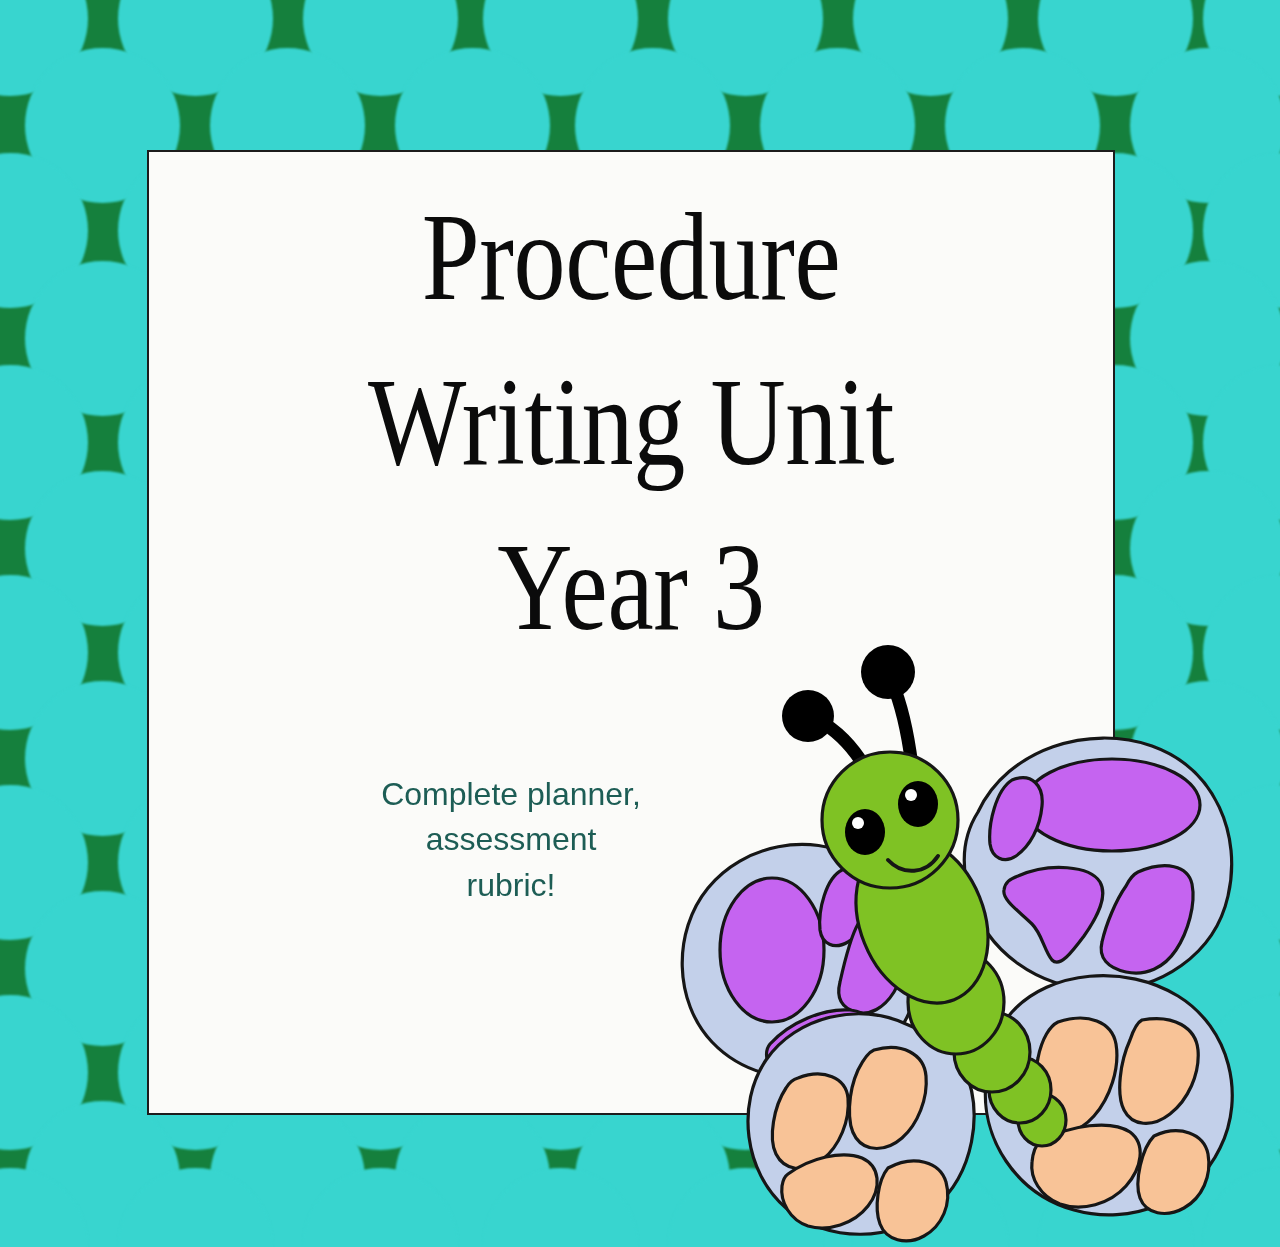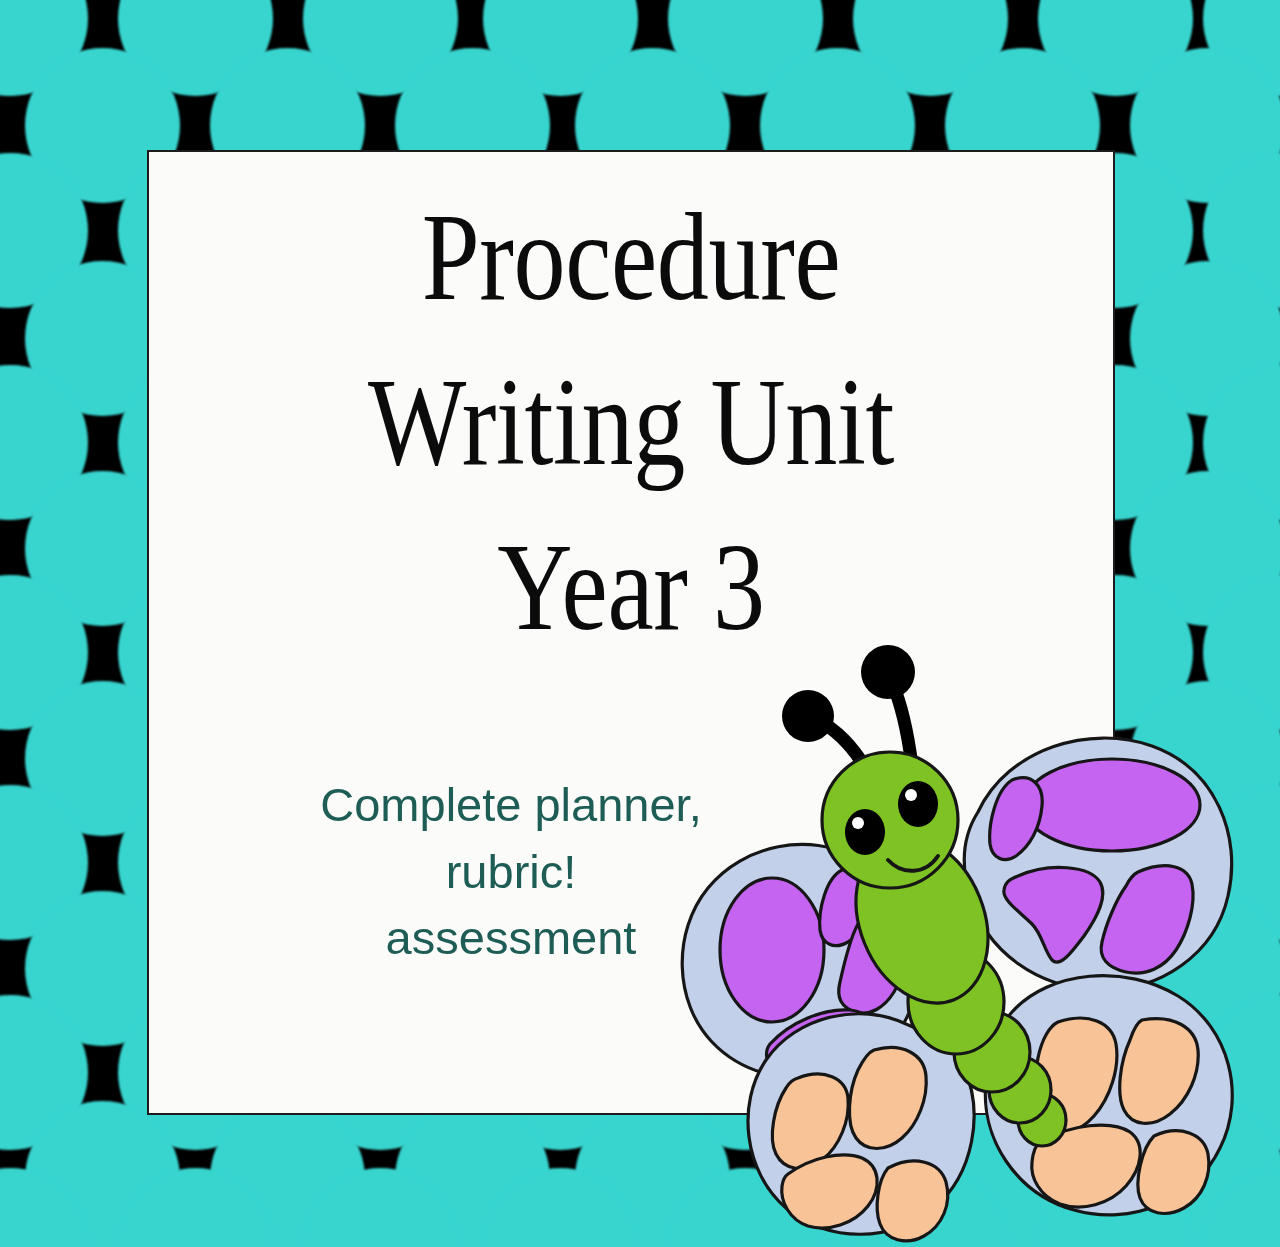--- a/index.html
+++ b/index.html
@@ -63,41 +63,41 @@
 
   
   #subtitle-block {
     position: absolute;
     left: 92px;
     top: 620px;
     width: 540px;
     text-align: center;
     color: #1d5d55;
     font-family: "Liberation Sans", "DejaVu Sans", sans-serif;
-    font-size: 47px;
+    font-size: 32px;
     line-height: 1.42;
     font-weight: 400;
   }
   .sub-line { display: block; }
 
   
   #butterfly {
     position: absolute;
     left: 660px;
     top: 620px;
     width: 600px;
     height: 610px;
     z-index: 4;
   }
   #butterfly svg { display: block; width: 100%; height: 100%; overflow: visible; }
 </style>
 </head>
 <body>
 
-<div id="poster" style="background: #000000;">
+<div id="poster" style="background: #15803d;">
 
   <div id="dot-layer">
       <div class="dot" style="left: -67.5px; top: -59.5px; width: 155px; height: 155px; background: rgb(56, 213, 207);"></div>
       <div class="dot" style="left: 117.5px; top: -59.5px; width: 155px; height: 155px; background: rgb(56, 213, 207);"></div>
       <div class="dot" style="left: 302.5px; top: -59.5px; width: 155px; height: 155px; background: rgb(56, 213, 207);"></div>
       <div class="dot" style="left: 482.5px; top: -59.5px; width: 155px; height: 155px; background: rgb(56, 213, 207);"></div>
       <div class="dot" style="left: 667.5px; top: -59.5px; width: 155px; height: 155px; background: rgb(56, 213, 207);"></div>
       <div class="dot" style="left: 852.5px; top: -59.5px; width: 155px; height: 155px; background: rgb(56, 213, 207);"></div>
       <div class="dot" style="left: 1037.5px; top: -59.5px; width: 155px; height: 155px; background: rgb(56, 213, 207);"></div>
       <div class="dot" style="left: 1202.5px; top: -59.5px; width: 155px; height: 155px; background: rgb(56, 213, 207);"></div>
@@ -196,22 +196,22 @@
   <div id="card" style="background: rgb(251, 251, 249); border-color: rgb(28, 28, 28);">
 
     <div id="title-block" style="color: rgb(11, 11, 11);">
       <span class="title-line">Procedure</span>
       <span class="title-line">Writing Unit</span>
       <span class="title-line">Year 3</span>
     </div>
 
     <div id="subtitle-block" style="color: rgb(29, 93, 85);">
       <span class="sub-line">Complete planner,</span>
+      <span class="sub-line">assessment</span>
       <span class="sub-line">rubric!</span>
-      <span class="sub-line">assessment</span>
     </div>
 
   </div>
 
   <div id="butterfly">
     <svg viewBox="0 0 600 610" xmlns="http://www.w3.org/2000/svg">
       <g id="bf-root" stroke="#161616" stroke-width="3.2" stroke-linejoin="round" stroke-linecap="round">
 
         <g stroke="#000000" stroke-width="13" fill="none">
           <path d="M212,160 C198,132 180,112 158,100"></path>

